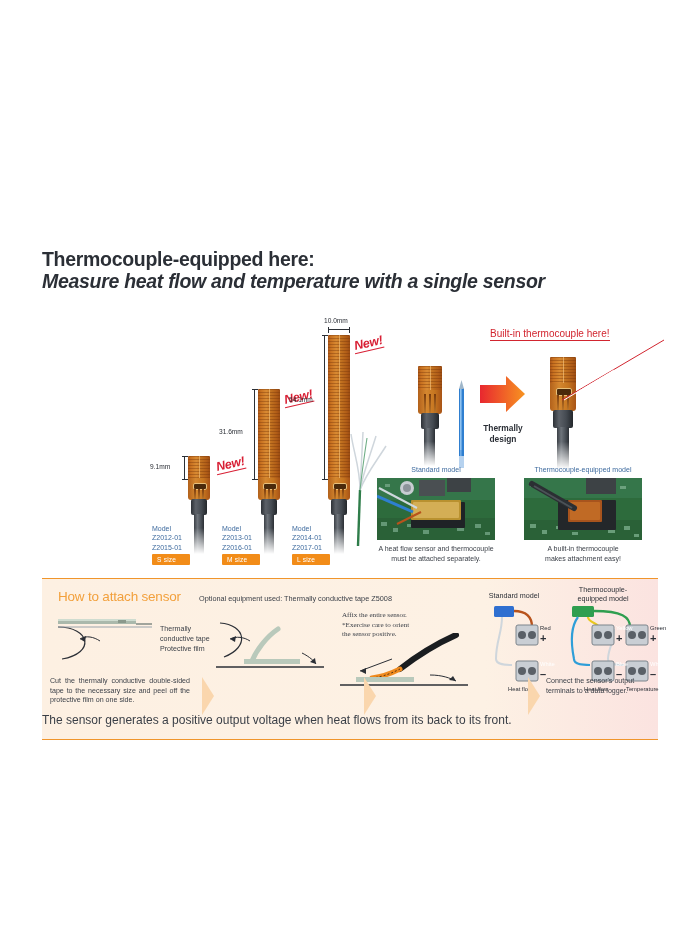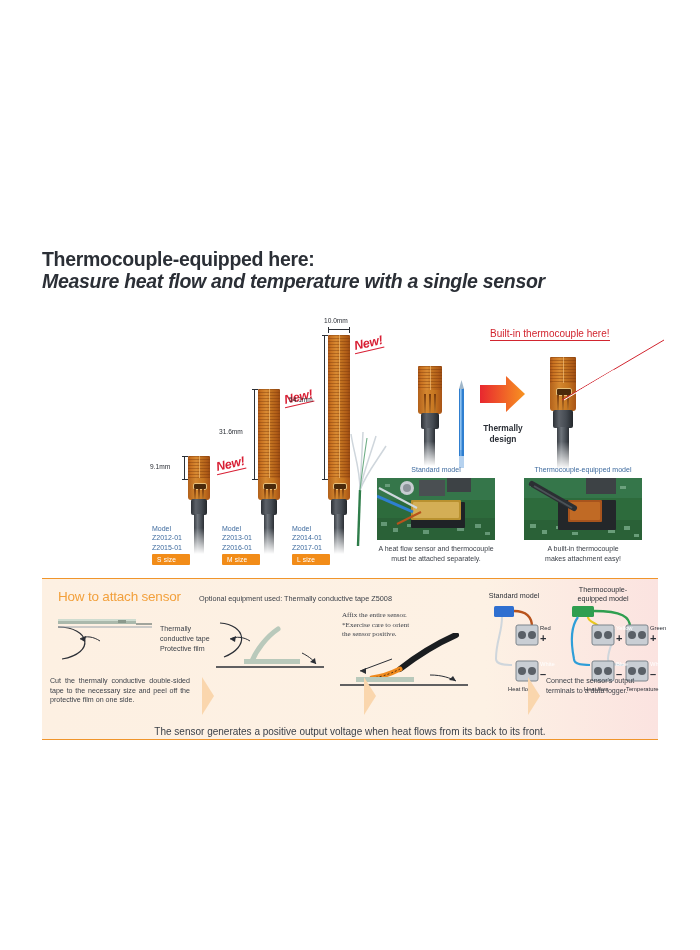--- a/index.html
+++ b/index.html
@@ -130,22 +130,22 @@
   .panel-sub{
     position:absolute;left:157px;top:15px;font-size:7.3px;color:#3a3f47;
   }
   .stepcap{
     position:absolute;font-size:7.1px;line-height:9.7px;color:#3a3f47;text-align:justify;
   }
   .chev{
     position:absolute;width:12px;height:38px;
   }
   .footnote{
-    position:absolute;left:0;right:0;bottom:2px;text-align:center;
-    font-size:10px;color:#3a3f47;
+    position:absolute;left:0;right:0;bottom:12px;text-align:left;
+    font-size:12px;color:#3a3f47;
   }
   .wirelabel{position:absolute;font-size:5.8px;color:#2b2f36;white-space:nowrap;}
   .wirelabel.w{color:#ffffff;}
   .termcap{position:absolute;font-size:5.8px;color:#2b2f36;white-space:nowrap;}
   .modelcap2{position:absolute;font-size:7.2px;line-height:9px;color:#2b2f36;text-align:center;}
   .sign{position:absolute;font-size:11px;font-weight:bold;color:#2b2f36;line-height:1;}
   .illu-label{position:absolute;font-size:7.1px;line-height:9.6px;color:#3a3f47;}
   .affix-note{position:absolute;font-size:7.1px;line-height:9.6px;color:#3a3f47;}
 </style>
 </head>

